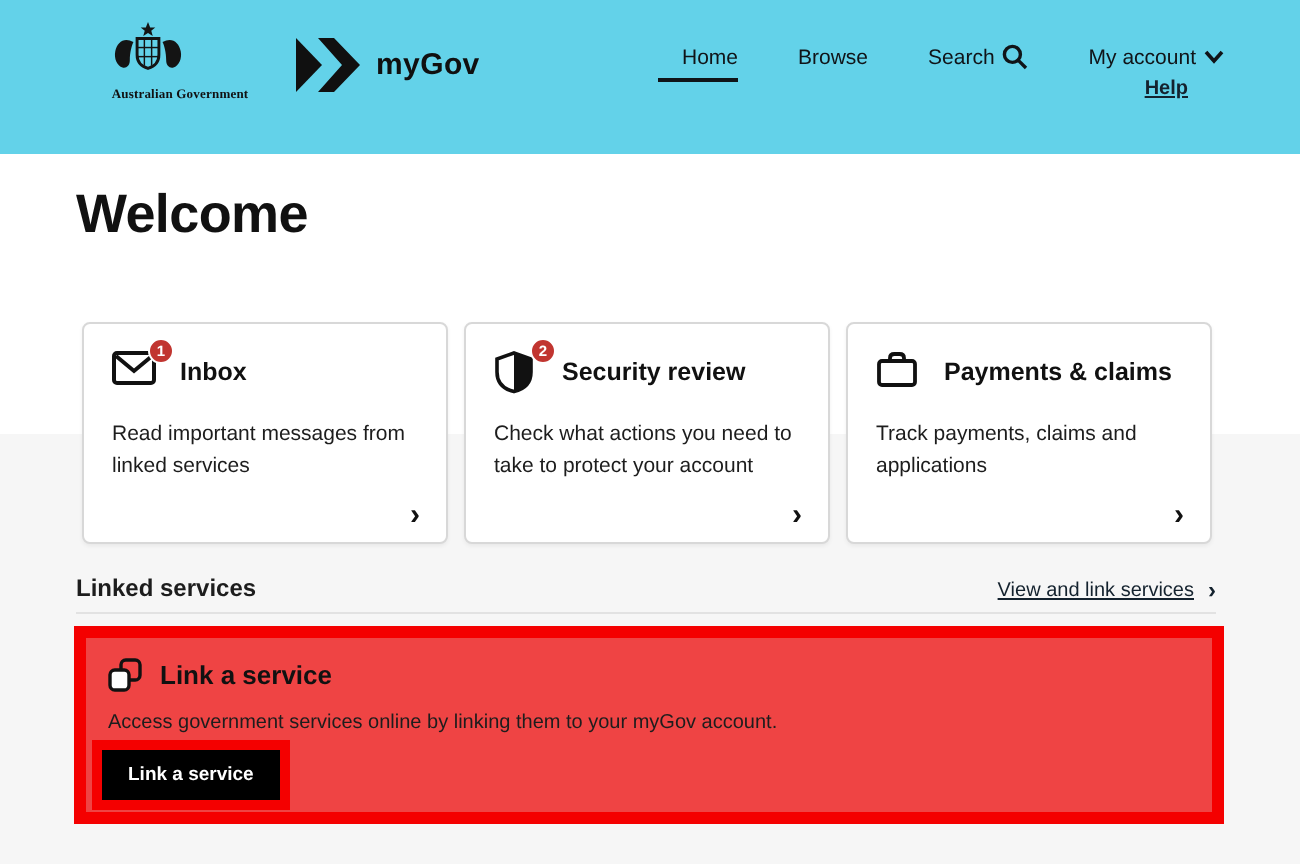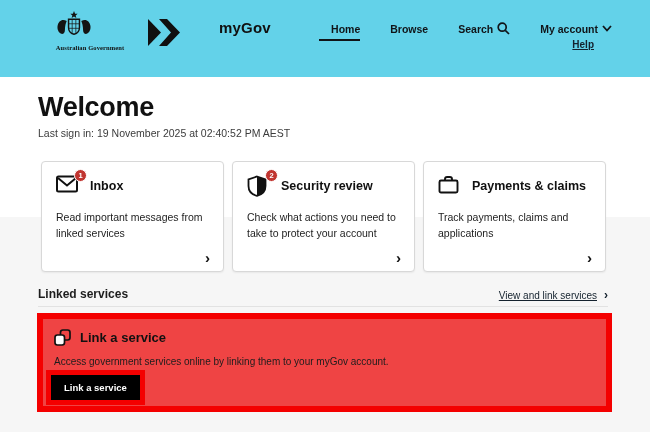--- a/index.html
+++ b/index.html
@@ -6,24 +6,24 @@
   body { background:#888; font-family:"Liberation Sans", sans-serif; }
   .stage {
     position:relative; width:650px; height:432px; background:#ffffff;
     overflow:hidden; font-family:"Liberation Sans", sans-serif; color:#121212;
   }
   
   .header { position:absolute; left:0; top:0; width:650px; height:77px; background:#63d2e9; }
   .brand { position:absolute; left:54px; top:10px; display:flex; align-items:flex-start; cursor:pointer; }
   .crest-block { width:72px; text-align:center; }
   .crest-caption { font-family:"Liberation Serif", serif; font-weight:bold; font-size:6.5px; color:#111; margin-top:1px; letter-spacing:.1px; white-space:nowrap; }
-  .mygov-logo { display:flex; align-items:flex-start; margin-left:22px; margin-top:9px;gap:31px; }
+  .mygov-logo { display:flex; align-items:center; margin-left:22px; margin-top:9px; }
   .mygov-text { font-size:15px; font-weight:bold; color:#101010; margin-left:8px; letter-spacing:.2px; }
   .topnav { position:absolute; right:38px; top:22px; display:flex; align-items:center; gap:18px; }
-  .nav-item { font-size:10.5px; font-weight:bold; color:#101418; display:flex; align-items:center; gap:4px; cursor:pointer; white-space:nowrap;padding-left:12px; }
+  .nav-item { font-size:10.5px; font-weight:normal; color:#101418; display:flex; align-items:center; gap:4px; cursor:pointer; white-space:nowrap;padding-left:12px; }
   .nav-item.active { position:relative; }
   .nav-item.active::after { content:""; position:absolute; left:0; right:0; bottom:-6px; height:2px; background:#101418; }
   .help-link { position:absolute; right:56px; top:39px; font-size:10px; font-weight:bold; color:#14222e; text-decoration:underline; cursor:pointer; }
   
   .gray-band { position:absolute; left:0; top:217px; width:650px; height:215px; background:#f6f6f6; }
   
   .welcome-title { position:absolute; left:38px; top:92px; font-size:27px; font-weight:bold; color:#111; letter-spacing:-.3px;text-align:center; }
   .last-signin { position:absolute; left:38px; top:127px; font-size:10.5px; color:#3c3c3c; }
   
   .cards { position:absolute; left:41px; top:161px; display:flex; gap:8px; }
@@ -100,21 +100,20 @@
           <polyline points="1,1 5,5.5 9,1" fill="none" stroke="#101418" stroke-width="1.8"></polyline>
         </svg>
       </span>
     </div>
     <span class="help-link">Help</span>
   </div>
 
   <div class="gray-band"></div>
 
   <h1 class="welcome-title">Welcome</h1>
-  <div class="last-signin">Last sign in: 19 November 2025 at 02:40:52 PM AEST</div>
 
   <div class="cards">
 
     <div class="card">
       <div class="card-head">
         <span class="icon-wrap">
           <svg width="22" height="18" viewBox="0 0 22 18">
             <rect x="1" y="1.5" width="20" height="15" rx="1.5" fill="none" stroke="#111" stroke-width="2"></rect>
             <polyline points="2,3 11,10.5 20,3" fill="none" stroke="#111" stroke-width="2"></polyline>
           </svg>

